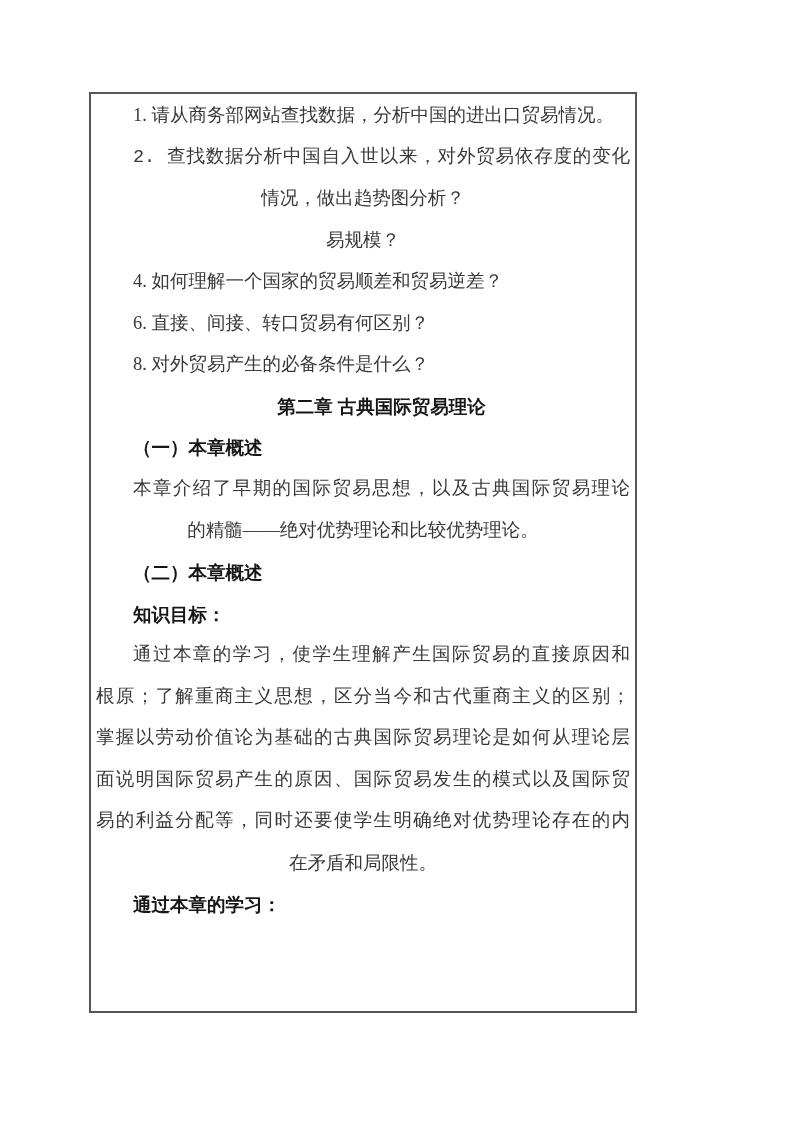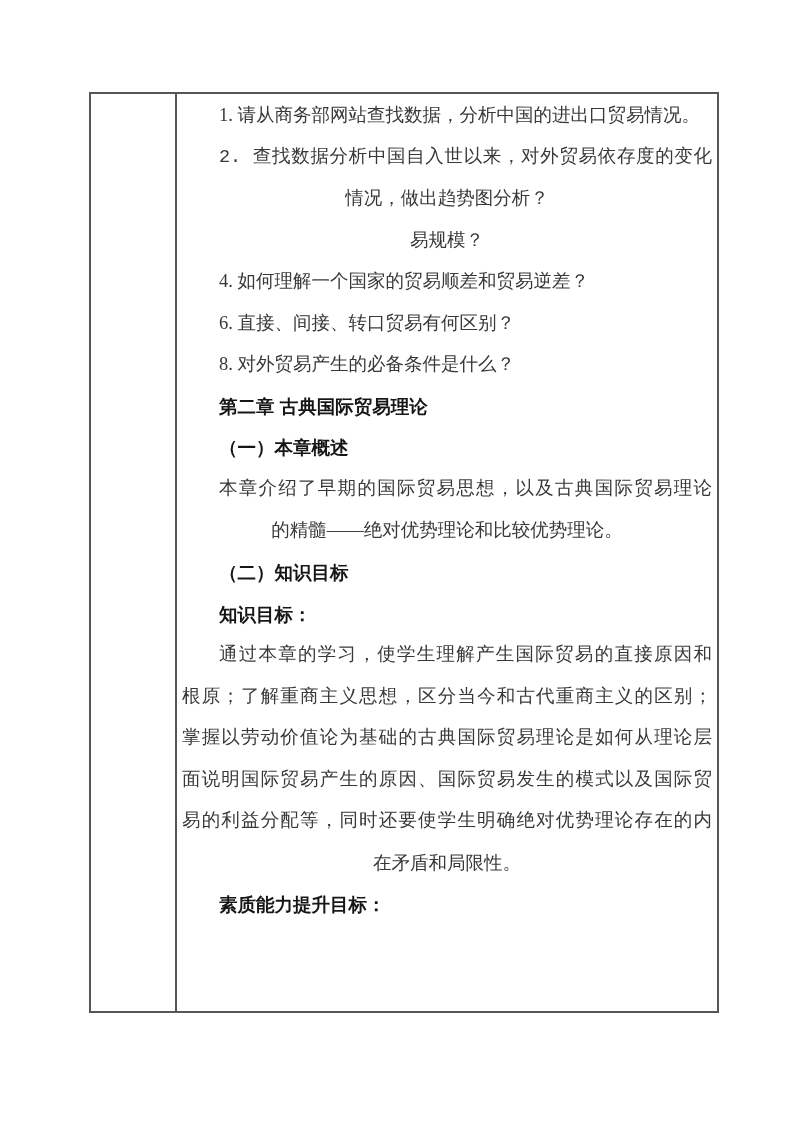--- a/index.html
+++ b/index.html
@@ -11,26 +11,27 @@
     height: 1123px;
     background: var(--page-bg, #ffffff);
     position: relative;
     font-family: "Liberation Serif", "DejaVu Serif", serif;
     overflow: hidden;
   }
   .doc-table {
     position: absolute;
     left: 89px;
     top: 92px;
-    width: 630px;
+    width: 548px;
     height: 921px;
     box-sizing: border-box;
     border: 2px solid var(--border, #565656);
     display: flex;
     background: var(--page-bg, #ffffff);
+    flex-direction: column;
   }
   .cell-left {
     width: 86px;
     box-sizing: border-box;
     border-right: 2px solid var(--border, #565656);
     flex: none;
   }
   .cell-right {
     flex: 1;
     box-sizing: border-box;
@@ -44,21 +45,21 @@
     white-space: nowrap;
     text-indent: 2em;
     text-align: left;
   }
   .line.flush { text-indent: 0; text-align: center; }
   .line.stretch {
     text-align: justify;
     text-align-last: justify;
     font-family: Liberation Mono, monospace;
   }
-  .line.center { text-align: left; }
+  .line.center { text-align: center; }
   .line.bold {
     font-weight: bold;
     color: var(--bold-text, #161616);
     font-family: "Liberation Sans", "DejaVu Sans", sans-serif;
   }
 </style>
 </head>
 <body>
 
 <div class="doc-table">
@@ -68,23 +69,23 @@
     <div class="line indent stretch">2. 查找数据分析中国自入世以来，对外贸易依存度的变化</div>
     <div class="line flush">情况，做出趋势图分析？</div>
     <div class="line flush">易规模？</div>
     <div class="line indent">4. 如何理解一个国家的贸易顺差和贸易逆差？</div>
     <div class="line indent">6. 直接、间接、转口贸易有何区别？</div>
     <div class="line indent">8. 对外贸易产生的必备条件是什么？</div>
     <div class="line center bold">第二章 古典国际贸易理论</div>
     <div class="line indent bold">（一）本章概述</div>
     <div class="line indent stretch">本章介绍了早期的国际贸易思想，以及古典国际贸易理论</div>
     <div class="line flush">的精髓——绝对优势理论和比较优势理论。</div>
-    <div class="line indent bold">（二）知识目标</div>
+    <div class="line indent bold">（二）本章概述</div>
     <div class="line indent bold">知识目标：</div>
     <div class="line indent stretch">通过本章的学习，使学生理解产生国际贸易的直接原因和</div>
     <div class="line flush stretch">根原；了解重商主义思想，区分当今和古代重商主义的区别；</div>
     <div class="line flush stretch">掌握以劳动价值论为基础的古典国际贸易理论是如何从理论层</div>
     <div class="line flush stretch">面说明国际贸易产生的原因、国际贸易发生的模式以及国际贸</div>
     <div class="line flush stretch">易的利益分配等，同时还要使学生明确绝对优势理论存在的内</div>
     <div class="line flush">在矛盾和局限性。</div>
-    <div class="line indent bold">素质能力提升目标：</div>
+    <div class="line indent bold">通过本章的学习：</div>
   </div>
 </div>
 
 </body></html>

